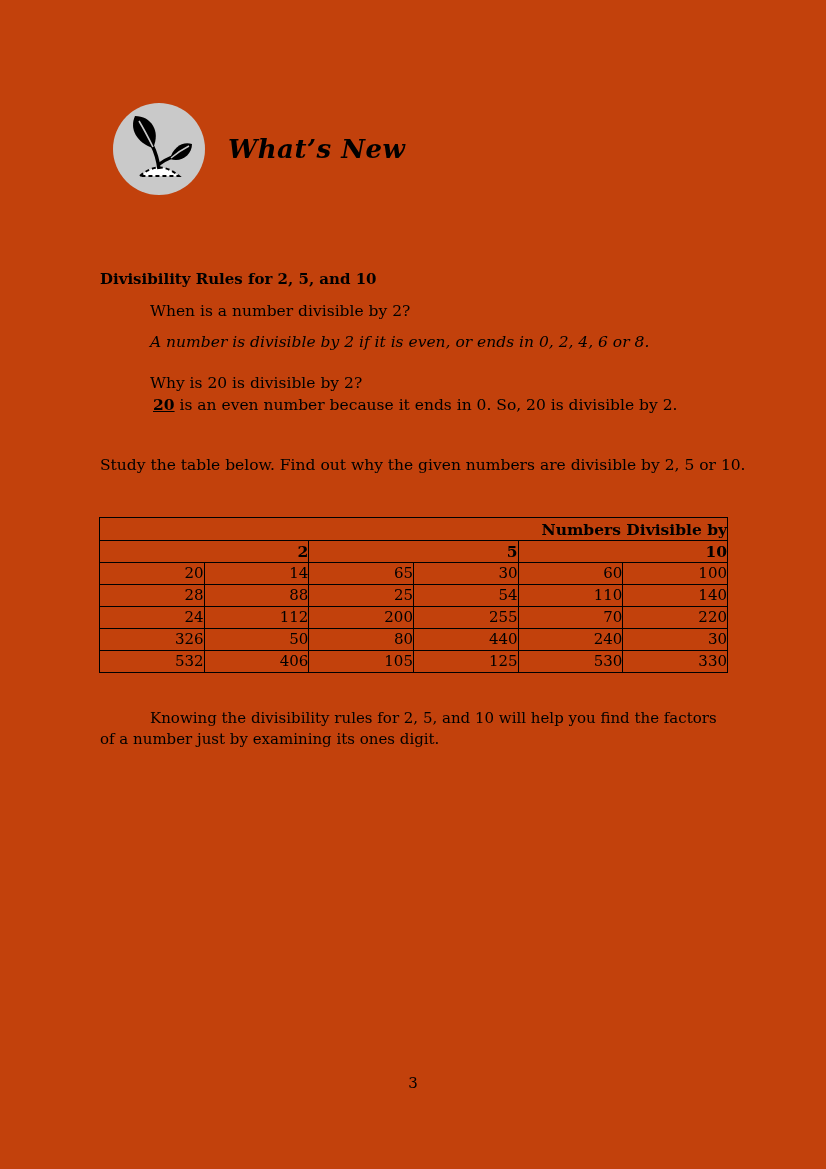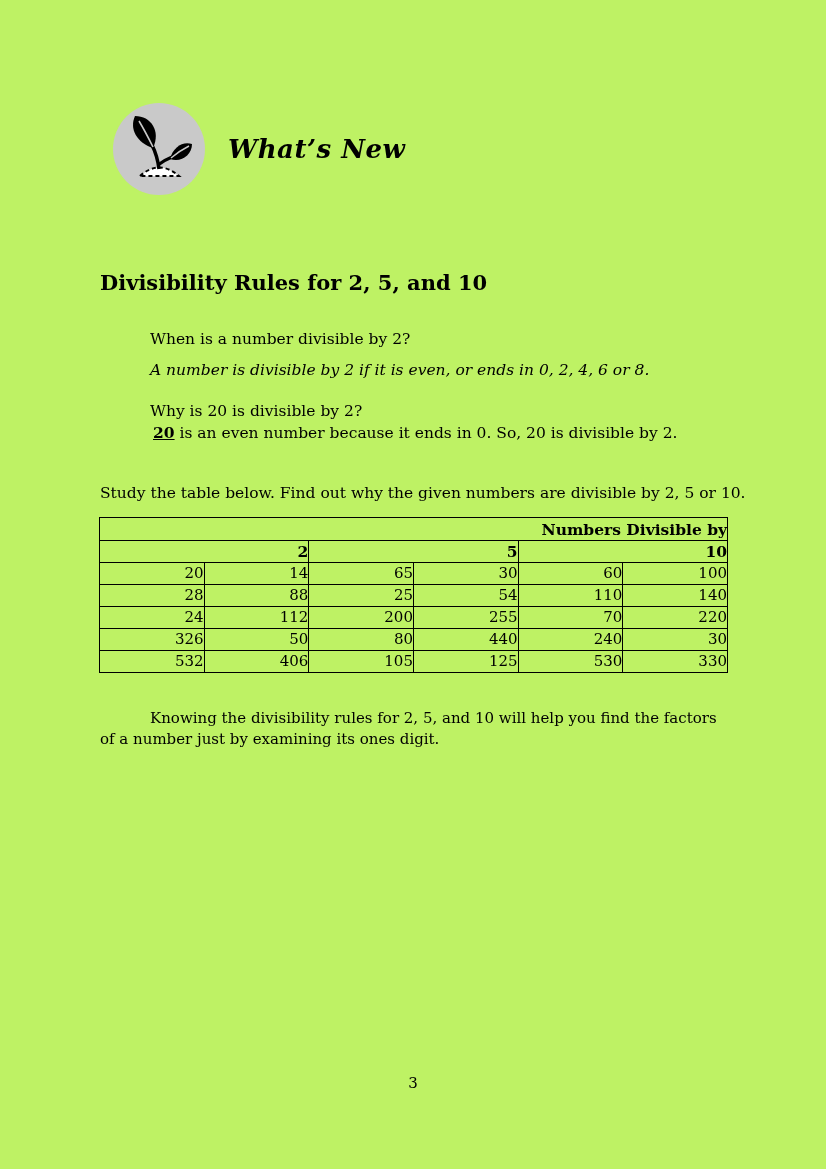--- a/index.html
+++ b/index.html
@@ -1,20 +1,20 @@
 <!DOCTYPE html>
 <html><head>
 <meta charset="utf-8">
 <style>
   html, body { margin: 0; padding: 0; background: #ffffff; }
   .page {
     position: relative;
     width: 826px;
     height: 1169px;
-    background: #bef264;
+    background: #c2410c;
     font-family: "DejaVu Serif", "Liberation Serif", serif;
     color: #000000;
     overflow: hidden;
   }
   .badge {
     position: absolute;
     left: 113px;
     top: 103px;
     width: 92px;
     height: 92px;
@@ -25,24 +25,24 @@
     top: 134px;
     font-size: 26px;
     font-weight: bold;
     font-style: italic;
     letter-spacing: 0.5px;
   }
   .heading {
     position: absolute;
     left: 100px;
     top: 270px;
-    font-size: 21px;
+    font-size: 15px;
     font-weight: bold;
   }
-  .line { position: absolute; font-size: 15.5px; white-space: nowrap; margin-top: 28px; }
+  .line { position: absolute; font-size: 15.5px; white-space: nowrap; }
   .q1 { left: 150px; top: 302px; }
   .a1 { left: 150px; top: 333px; font-style: italic; }
   .q2 { left: 150px; top: 374px; }
   .a2 { left: 153px; top: 395px; }
   .a2 .emph { font-weight: bold; text-decoration: underline; }
   .study { left: 100px; top: 456px; }
   .divis-table {
     position: absolute;
     left: 99px;
     top: 517px;

